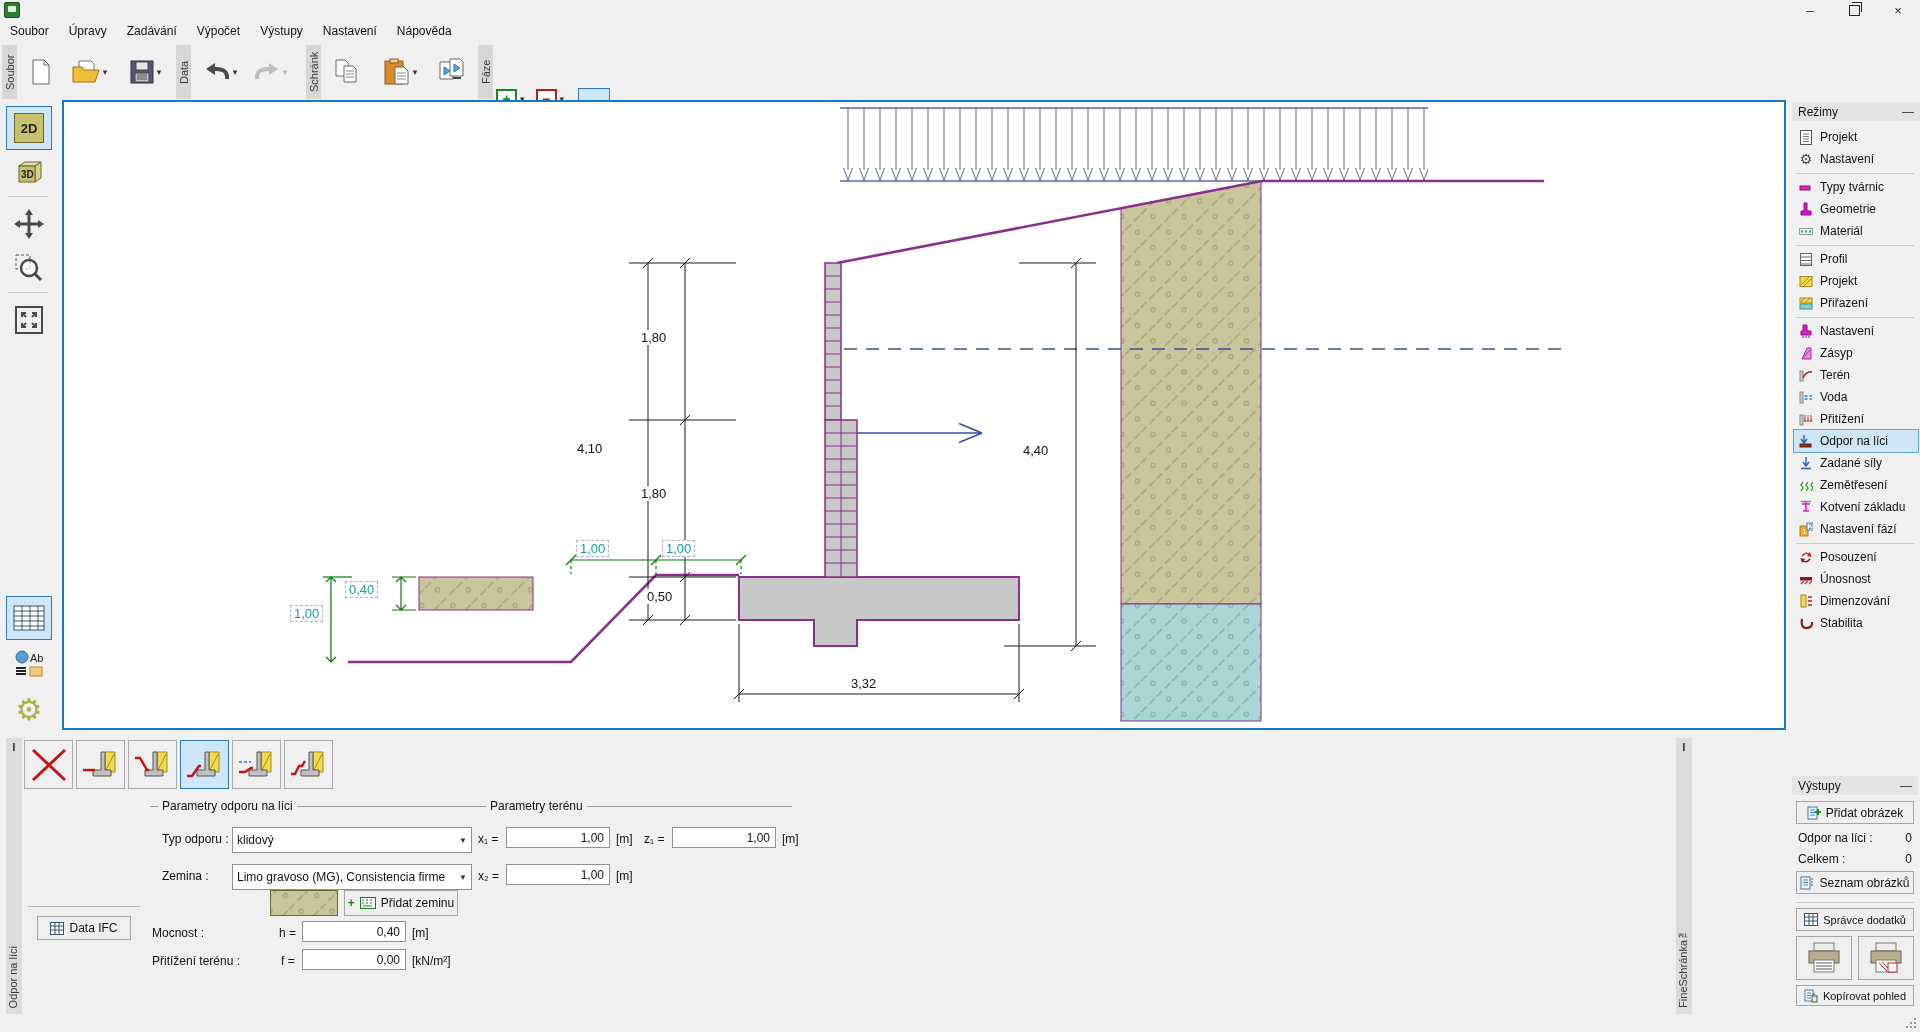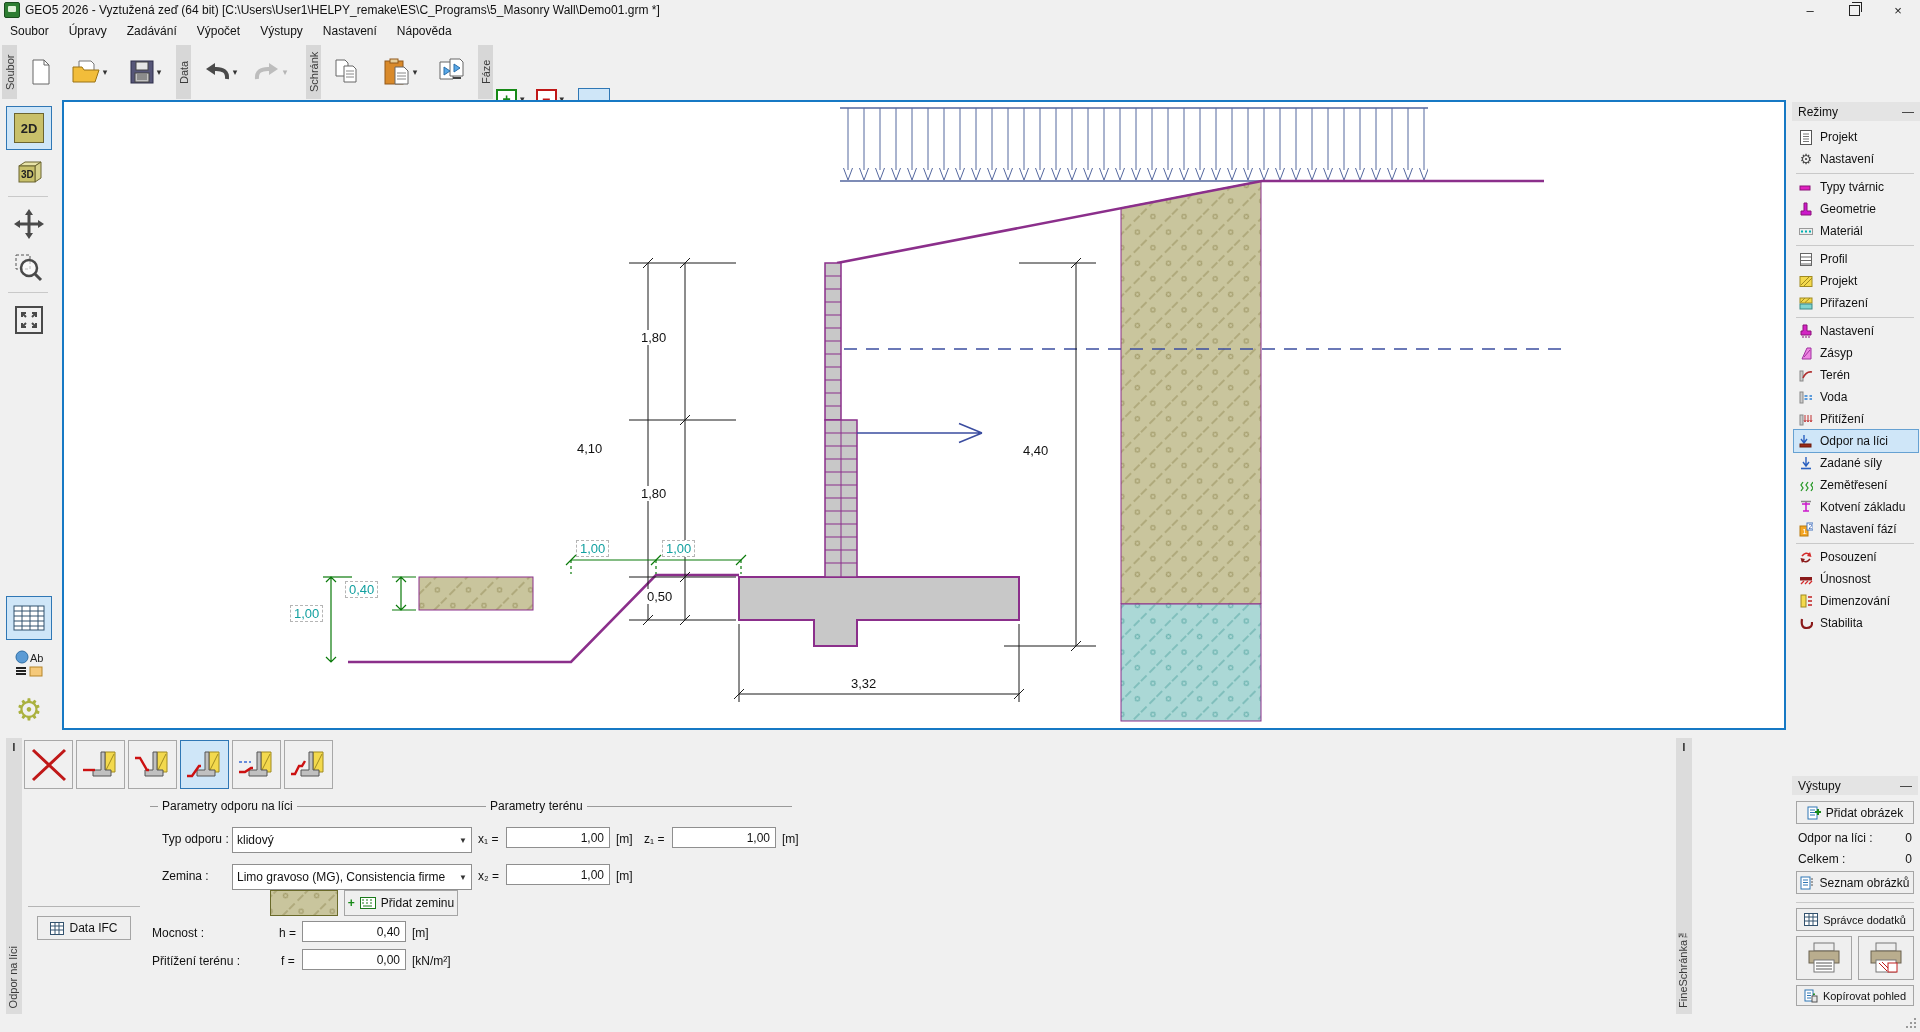--- a/index.html
+++ b/index.html
@@ -77,21 +77,20 @@
       radial-gradient(circle at 5px 9px,#9a9a9a 1.2px,transparent 1.4px),
       radial-gradient(circle at 1px 9px,#9a9a9a 1.2px,transparent 1.4px);}
 </style>
 </head>
 <body>
 
 <div class="window">
 
   <div class="titlebar">
     <span class="appicon"></span>
-    <span class="title-text">GEO5 2026 - Vyztužená zeď (64 bit) [C:\Users\User1\HELPY_remake\ES\C_Programs\5_Masonry Wall\Demo01.grm *]</span>
     <div class="wincontrols">
       <span class="wbtn">–</span>
       <span class="wbtn">
           <span class="restore-shape"></span>
         </span>
       <span class="wbtn">×</span>
     </div>
   </div>
 
   <div class="menubar">

